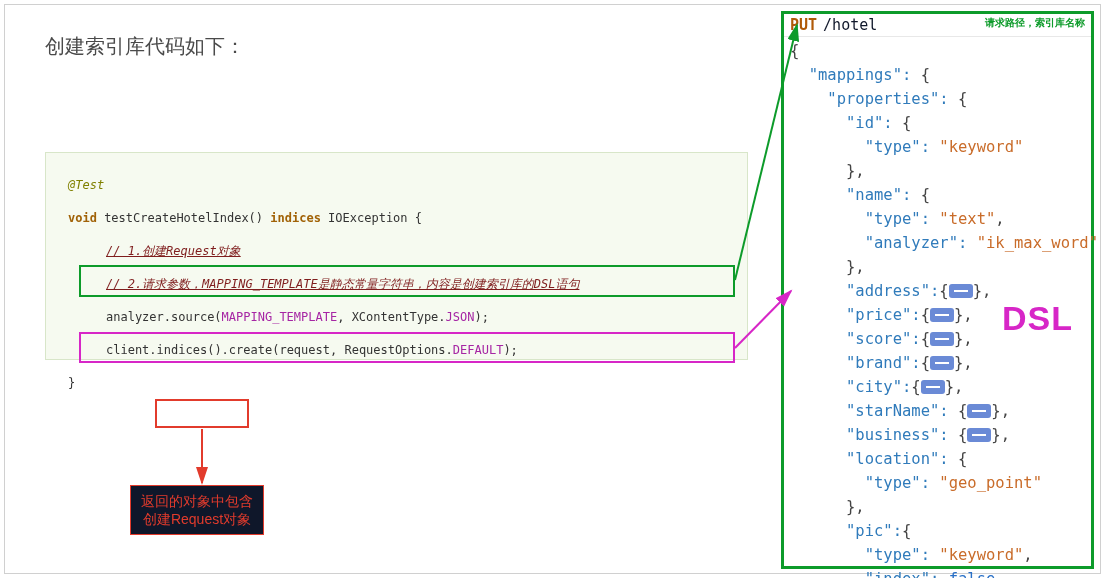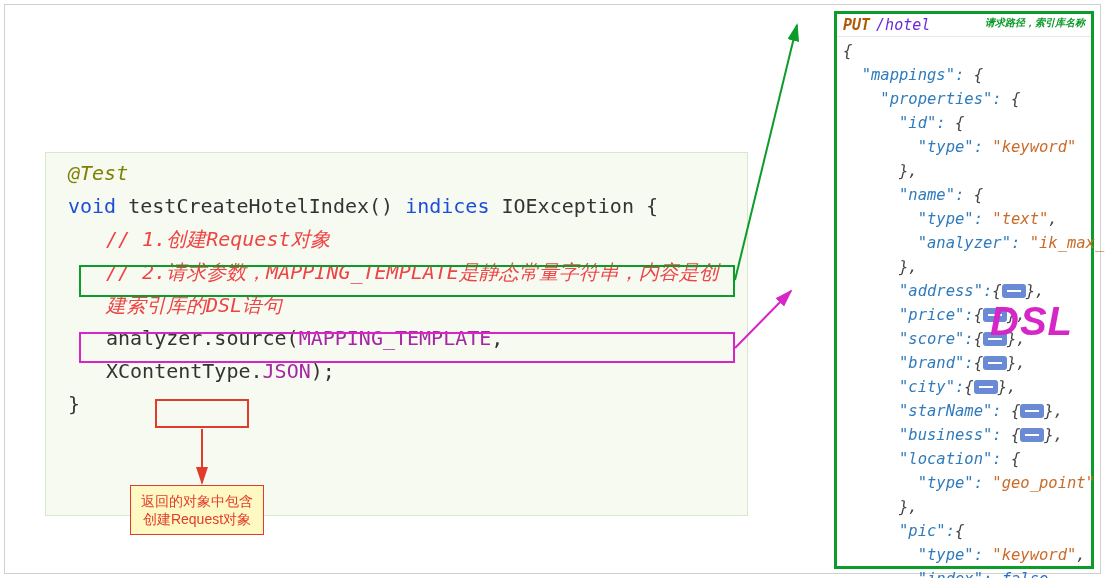--- a/index.html
+++ b/index.html
@@ -24,32 +24,32 @@
     top: 28px;
     left: 40px;
     font-size: 20px;
     color: #4a4a4a;
   }
   .code-block {
     position: absolute;
     top: 147px;
     left: 40px;
     width: 703px;
-    height: 364px;
+    height: 208px;
     border: 1px solid #d8e6c9;
     background: #f6faf0;
-    padding: 4px 22px;
+    padding: 16px 22px;
     font-family: "Consolas", "Menlo", monospace;
-    font-size: 20px;
+    font-size: 12px;
     line-height: 33px;
     color: #333;
   }
-  .kw { color: #1d4ed8; font-weight: normal; }
+  .kw { color: #a16207; font-weight: bold; }
   .ann { color: #808000; font-style: italic; }
-  .cm  { color: #ef4444; font-style: italic; }
+  .cm  { color: #7f1d1d; font-style: italic; text-decoration: underline; }
   .strlit { color: #067d17; font-weight: bold; }
   .fld { color: #a626a4; }
   .indent1 { padding-left: 38px; display: inline-block; }
   .green-box {
     position: absolute;
     border: 2px solid #0d9b2a;
     background: transparent;
   }
   .magenta-box {
     position: absolute;
@@ -57,47 +57,46 @@
     background: transparent;
   }
   .red-box {
     position: absolute;
     border: 2px solid #e23b2c;
     background: transparent;
   }
   .anno-box {
     position: absolute;
     border: 1px solid #e23b2c;
-    background: #fef9c3;
+    background: #0f172a;
     color: #e23b2c;
     font-size: 14px;
     text-align: center;
     padding: 6px 10px;
     line-height: 18px;
   }
   
   .dsl-panel {
     position: absolute;
     top: 6px;
     right: 6px;
-    width: 260px;
+    width: 313px;
     height: 558px;
     border: 3px solid #0d9b2a;
     background: #fff;
-    font-style: italic;
   }
   .dsl-header {
     display:flex;
     font-family: Consolas, monospace;
     font-size: 15px;
     padding: 2px 6px 2px 6px;
     border-bottom: 1px solid #e8e8e8;
   }
   .dsl-put { color: #b05a08; font-weight: 600; }
-  .dsl-path { color: #6d28d9; margin-left: 6px; }
+  .dsl-path { color: #0f172a; margin-left: 6px; }
   .dsl-caption { color: #0d9b2a; font-weight: 700; font-size: 10px; margin-left: auto; }
   .json-body {
     font-family: Consolas, monospace;
     font-size: 15.5px;
     line-height: 24px;
     padding: 2px 6px 6px 6px;
     color: #444;
   }
   .json-body .pj { color: #307bbb; } 
   .json-body .sv { color: #c96c2a; } 
@@ -124,21 +123,21 @@
     left: -6px; right: -6px;
     top: 0; bottom: 0;
     background: #eaf0f6;
     z-index: -1;
   }
   .dsl-label {
     position: absolute;
     right: 18px;
     top: 285px;
     color: #d726c7;
-    font-size: 40px;
+    font-size: 34px;
     font-weight: 800;
     letter-spacing: 1px;
   }
   .watermark {
     position: absolute;
     right: 24px;
     bottom: 18px;
     color: #c9c9c9;
     font-size: 16px;
     letter-spacing: 0.5px;
@@ -149,29 +148,31 @@
     left:0; top:0;
     width:1097px; height:570px;
     pointer-events:none;
   }
 </style>
 </head>
 <body>
 
 <div class="container">
 
+  <div class="title">创建索引库代码如下：</div>
 
   <div class="code-block">
     <div><span class="ann">@Test</span></div>
     <div>
       <span class="kw">void</span><span> testCreateHotelIndex() </span><span class="kw">indices</span><span> IOException {</span>
     </div>
     <div><span class="indent1 cm">// 1.创建Request对象</span></div>
     <div><span class="indent1 cm">// 2.请求参数，MAPPING_TEMPLATE是静态常量字符串，内容是创建索引库的DSL语句</span></div>
     <div><span class="indent1"><span>analyzer.source(</span><span class="fld">MAPPING_TEMPLATE</span><span>, XContentType.</span><span class="fld">JSON</span><span>);</span></span></div>
+    <div><span class="indent1"><span>client.</span><span>indices()</span><span>.create(request, RequestOptions.</span><span class="fld">DEFAULT</span><span>);</span></span></div>
     <div><span>}</span></div>
   </div>
 
   <div class="green-box" style="top:260px; left:74px; width:656px; height:32px;"></div>
   <div class="magenta-box" style="top:327px; left:74px; width:656px; height:31px;"></div>
   <div class="red-box" style="top:394px; left:150px; width:94px; height:29px;"></div>
 
   <div class="anno-box" style="top:480px; left:125px;">
     <div>返回的对象中包含</div>
     <div>创建Request对象</div>

